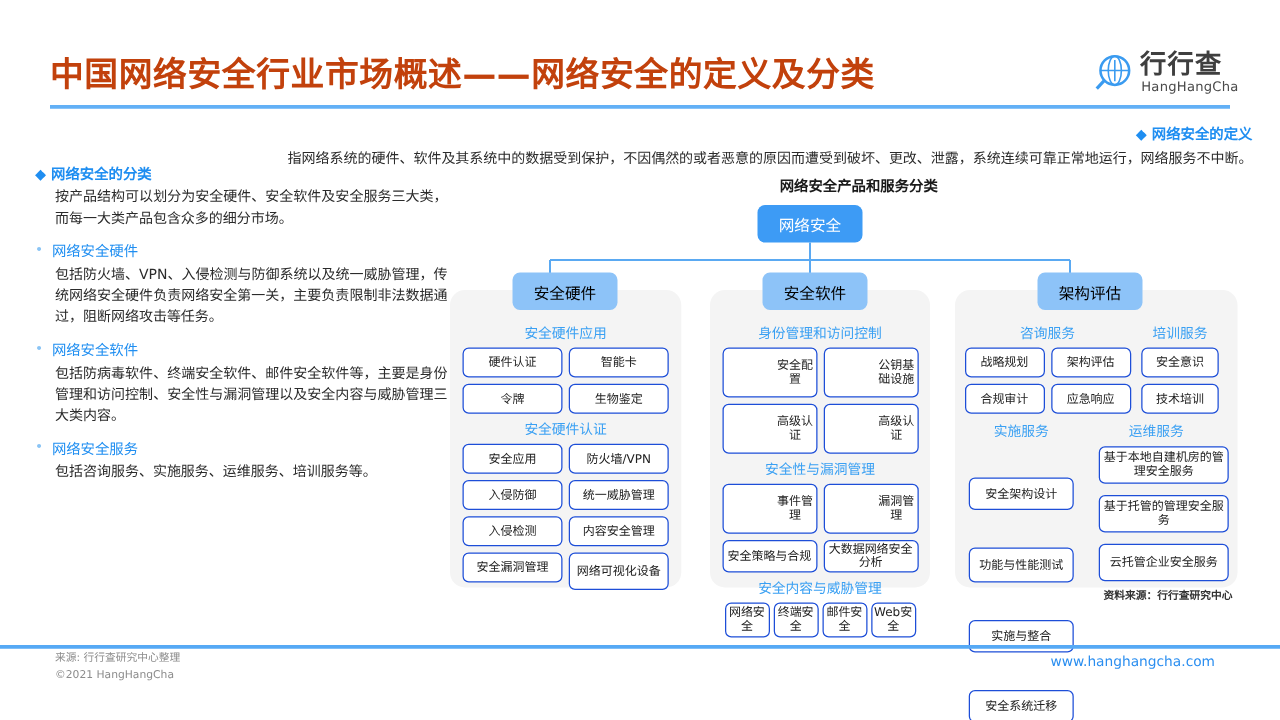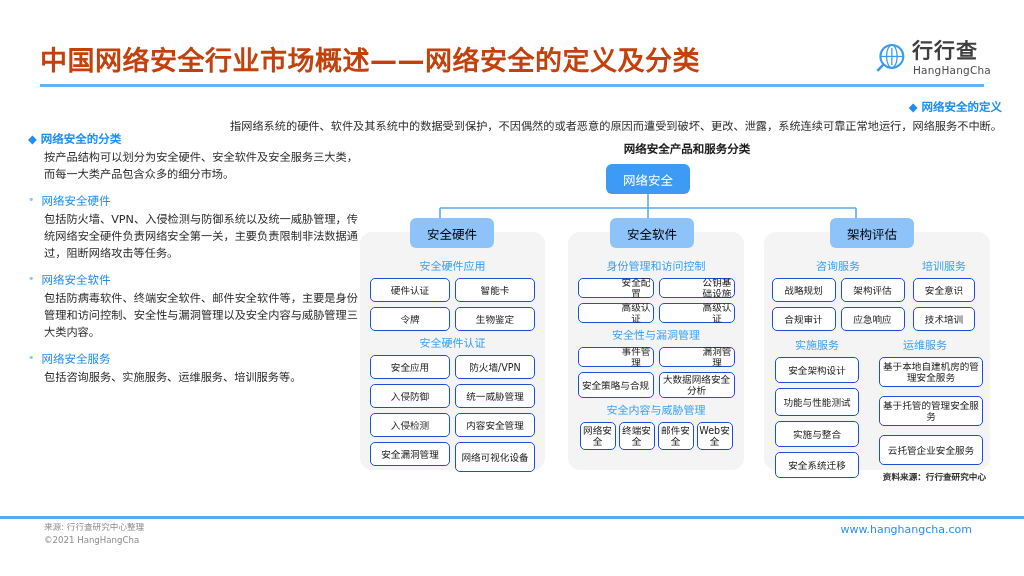--- a/index.html
+++ b/index.html
@@ -95,26 +95,26 @@
   .cell{
     border:1px solid #1d4ed8;border-radius:5px;background:#fff;
     color:#222;font-size:9.6px;line-height:11px;
     display:flex;align-items:center;justify-content:center;
     text-align:center;padding:2px 1px;box-sizing:border-box;
   }
   .g-inner{padding:0 7px 8px;box-sizing:border-box;}
 
   .c-hw{width:80px;height:24px;}
   .c-hw2{width:80px;height:24px;}
-  .c-sw{width:76px;height:20px;padding-left:42px;}
+  .c-sw{width:76px;height:40px;padding-left:42px;}
   .c-sw-tall{width:76px;height:26px;}
   .c-sw-quad{width:36px;height:28px;}
   .c-sv-2{width:64px;height:24px;}
   .c-sv-tr{width:62px;height:24px;}
-  .c-sv-impl{width:84px;height:26px;}
+  .c-sv-impl{width:84px;height:26px;margin-top:25px;}
   .c-sv-ops{width:104px;height:30px;}
 
   .sv-top{display:flex;gap:6px;align-items:center;}
   .sv-consult{width:134px;}
   .sv-train{width:66px;}
   .sv-bot{display:flex;gap:6px;margin-top:2px;}
   .sv-impl{width:92px;}
   .sv-ops{width:112px;}
   .col-stack{display:flex;flex-direction:column;gap:5px;align-items:center;}
 

